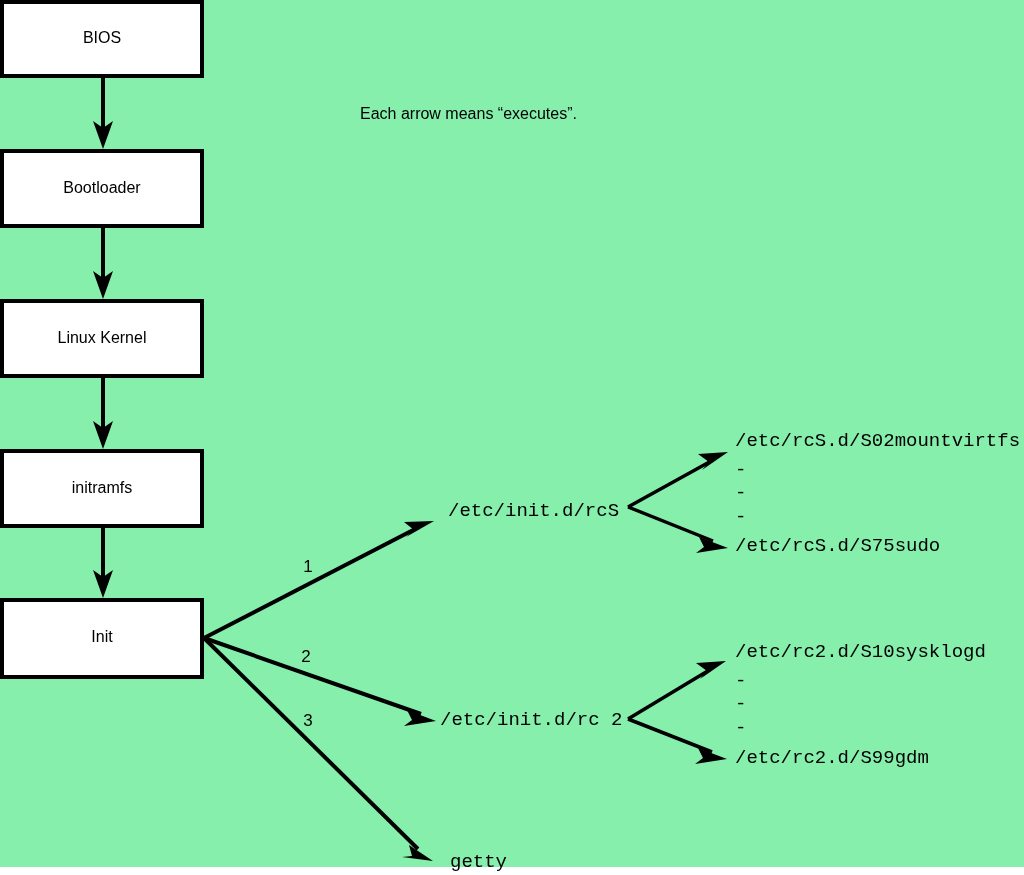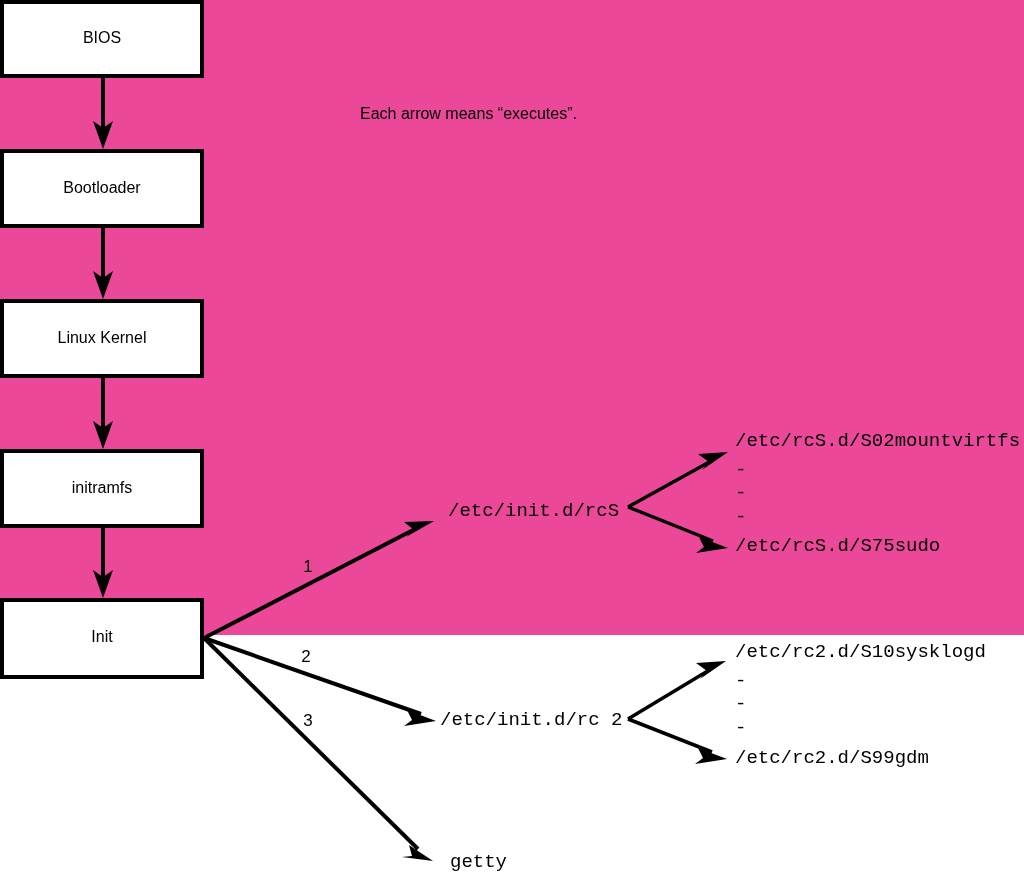--- a/index.html
+++ b/index.html
@@ -10,22 +10,22 @@
   }
   body {
     width: 1024px;
     height: 875px;
     overflow: hidden;
     font-family: "Liberation Sans", sans-serif;
   }
   #diagram-root {
     position: relative;
     width: 1024px;
-    height: 635px;
-    background: #ec4899;
+    height: 867px;
+    background: #86efac;
     text-align: center;
   }
   svg.diagram-canvas {
     display: block;
     width: 1024px;
     height: 875px;
   }
   .stage-box rect {
     fill: #ffffff;
     stroke: #000000;

